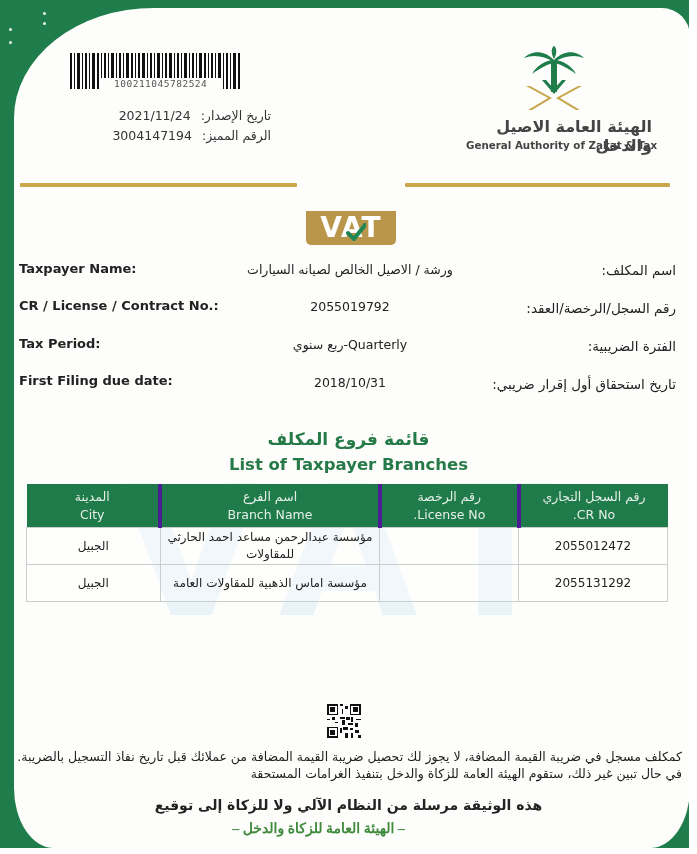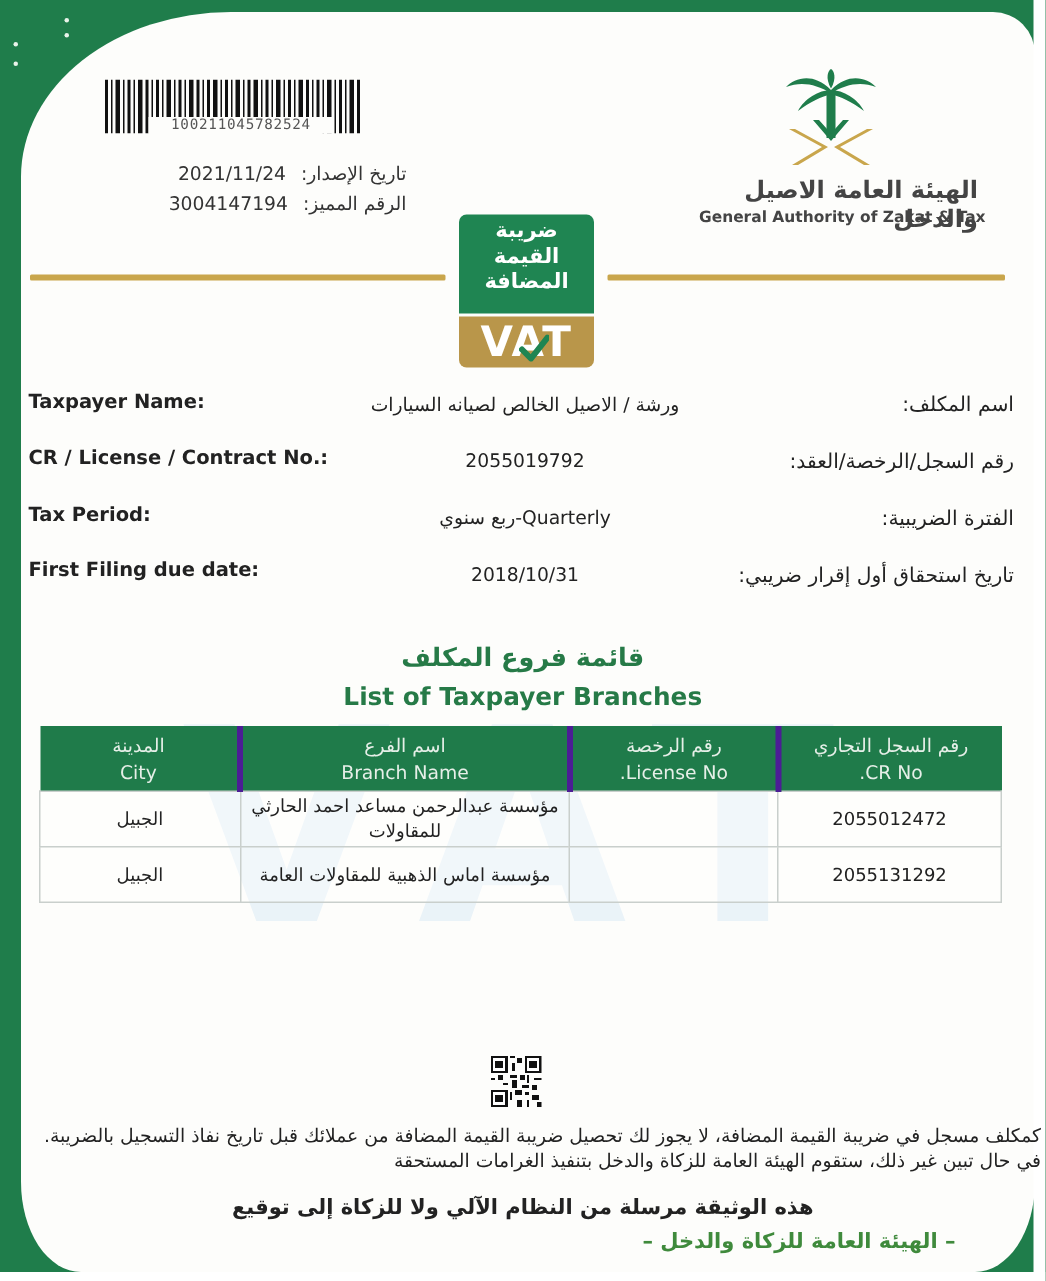--- a/index.html
+++ b/index.html
@@ -87,23 +87,23 @@
     }
     .c-cr { width:146px; }
     .c-lic { width:136px; }
     .c-br { width:226px; }
     .c-city { width:134px; }
 
     
     .qr { position:absolute; left:327px; top:704px; width:34px; height:34px; }
 
     
-    .notice { position:absolute; left:14px; top:748px; width:668px; direction:rtl; text-align:right; font-size:12.5px; line-height:17px; color:#222;padding-left:12px; }
+    .notice { position:absolute; left:14px; top:748px; width:668px; direction:rtl; text-align:right; font-size:12.5px; line-height:17px; color:#222; }
     .auto-note { position:absolute; left:0; width:697px; top:797px; text-align:center; font-weight:bold; font-size:14px; color:#222; direction:rtl; }
-    .auto-org { position:absolute; left:0; width:637px; top:820px; text-align:right; font-weight:bold; font-size:14px; color:#3f8a3c; direction:rtl; }
+    .auto-org { position:absolute; left:0; width:637px; top:820px; text-align:center; font-weight:bold; font-size:14px; color:#3f8a3c; direction:rtl;font-family:Liberation Serif, serif; }
   </style>
 </head>
 <body>
 
 <div class="frame-green"></div>
 <span class="dot" style="left:9px;top:28px"></span>
 <span class="dot" style="left:43px;top:12px"></span>
 <span class="dot" style="left:43px;top:22px"></span>
 <span class="dot" style="left:9px;top:41px"></span>
 
@@ -190,25 +190,20 @@
     <path d="M62 40 L40 52 L60 64 L56 64 L36 52 L58 40 Z"></path>
   </g>
 </svg>
 <div class="org-ar">الهيئة العامة الاصيل والدخل</div>
 <div class="org-en">General Authority of Zakat &amp; Tax</div>
 
 <div class="gold-line" style="left:20px;width:277px"></div>
 <div class="gold-line" style="left:405px;width:265px"></div>
 
 <div class="vat-badge">
-  <div class="vat-green">
-    <div>ضريبة</div>
-    <div>القيمة</div>
-    <div>المضافة</div>
-  </div>
   <div class="vat-gold">VAT</div>
   <svg class="vat-check" viewBox="0 0 20 18">
     <path d="M2 10 L8 16 L19 2" stroke="#1f8552" stroke-width="4" fill="none" stroke-linecap="round"></path>
   </svg>
 </div>
 
 <div>
   <div class="info-en" style="top:261px">Taxpayer Name:</div>
   <div class="info-val" style="top:262px">ورشة / الاصيل الخالص لصيانه السيارات</div>
   <div class="info-ar" style="top:262px">اسم المكلف:</div>

